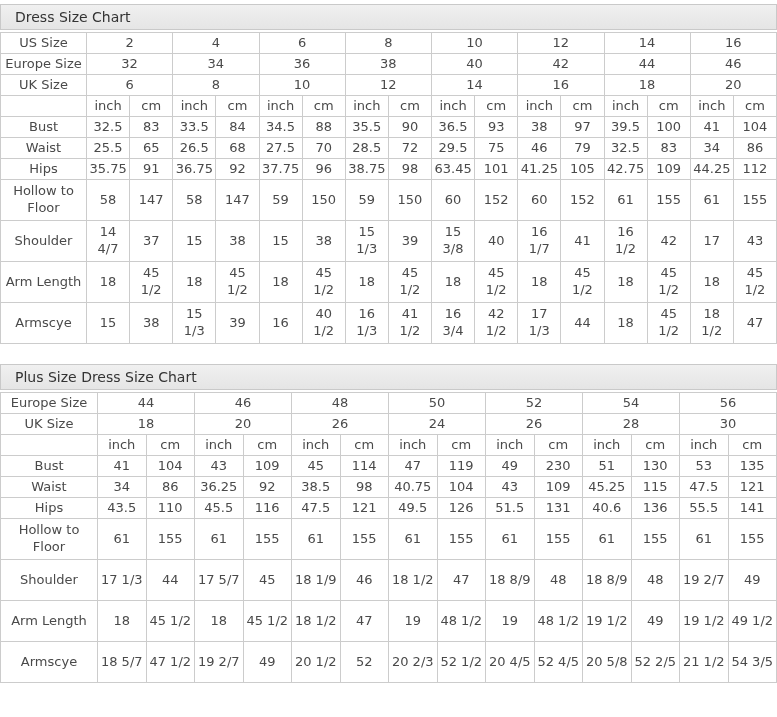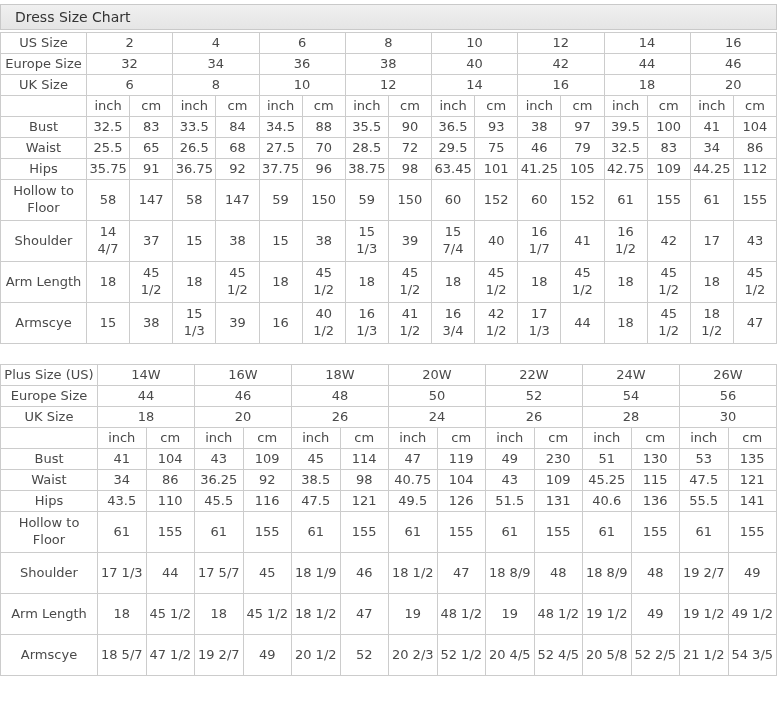--- a/index.html
+++ b/index.html
@@ -210,21 +210,21 @@
           <tr class="row-tall">
             <th>Shoulder</th>
             <td>14 4/7</td>
             <td>37</td>
             <td>15</td>
             <td>38</td>
             <td>15</td>
             <td>38</td>
             <td>15 1/3</td>
             <td>39</td>
-            <td>15 7/4</td>
+            <td>15 3/8</td>
             <td>40</td>
             <td>16 1/7</td>
             <td>41</td>
             <td>16 1/2</td>
             <td>42</td>
             <td>17</td>
             <td>43</td>
           </tr>
           <tr class="row-tall">
             <th>Arm Length</th>
@@ -262,49 +262,40 @@
             <td>18</td>
             <td>45 1/2</td>
             <td>18 1/2</td>
             <td>47</td>
           </tr>
         </tbody>
     </table>
   </div>
 
   <div class="chart-block t1">
+    <div class="table-title">Plus Size Dress Size Chart</div>
     <table class="size-table">
       <colgroup>
           <col class="col-label">
           <col class="col-unit">
           <col class="col-unit">
           <col class="col-unit">
           <col class="col-unit">
           <col class="col-unit">
           <col class="col-unit">
           <col class="col-unit">
           <col class="col-unit">
           <col class="col-unit">
           <col class="col-unit">
           <col class="col-unit">
           <col class="col-unit">
           <col class="col-unit">
           <col class="col-unit">
         </colgroup>
       <tbody>
-          <tr class="row-short">
-            <th>Plus Size (US)</th>
-            <td colspan="2">14W</td>
-            <td colspan="2">16W</td>
-            <td colspan="2">18W</td>
-            <td colspan="2">20W</td>
-            <td colspan="2">22W</td>
-            <td colspan="2">24W</td>
-            <td colspan="2">26W</td>
-          </tr>
           <tr class="row-short">
             <th>Europe Size</th>
             <td colspan="2">44</td>
             <td colspan="2">46</td>
             <td colspan="2">48</td>
             <td colspan="2">50</td>
             <td colspan="2">52</td>
             <td colspan="2">54</td>
             <td colspan="2">56</td>
           </tr>

